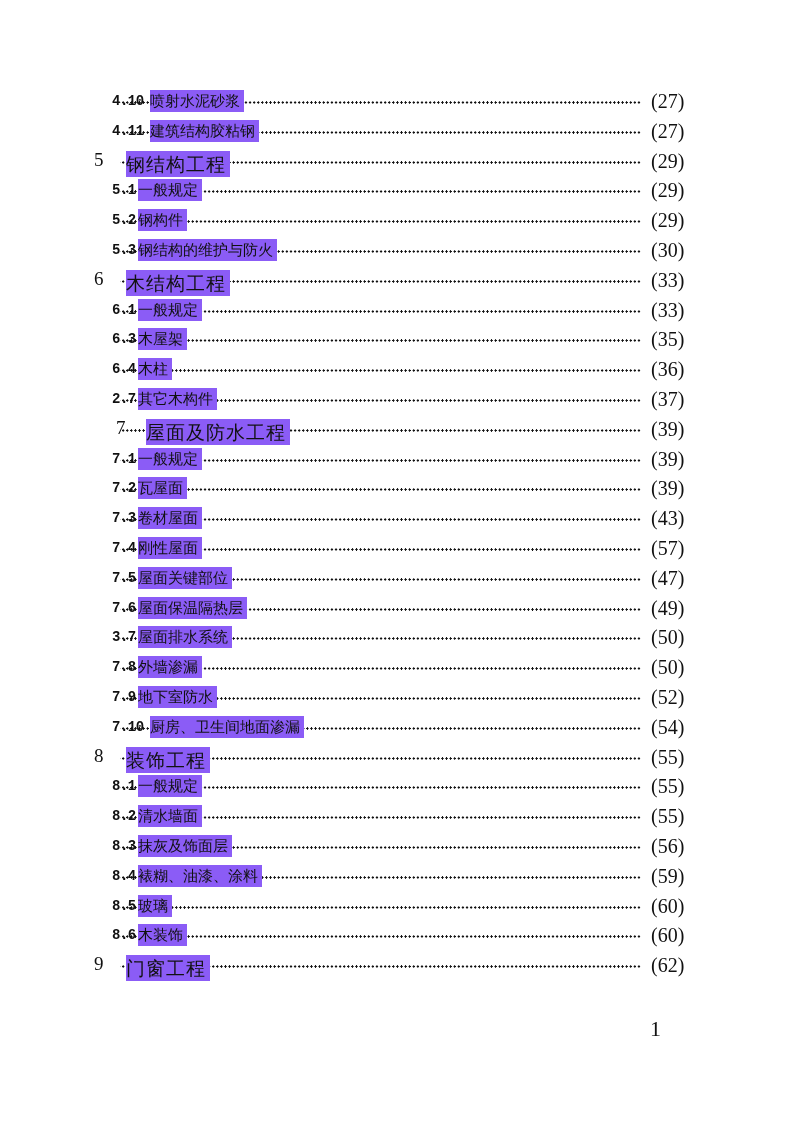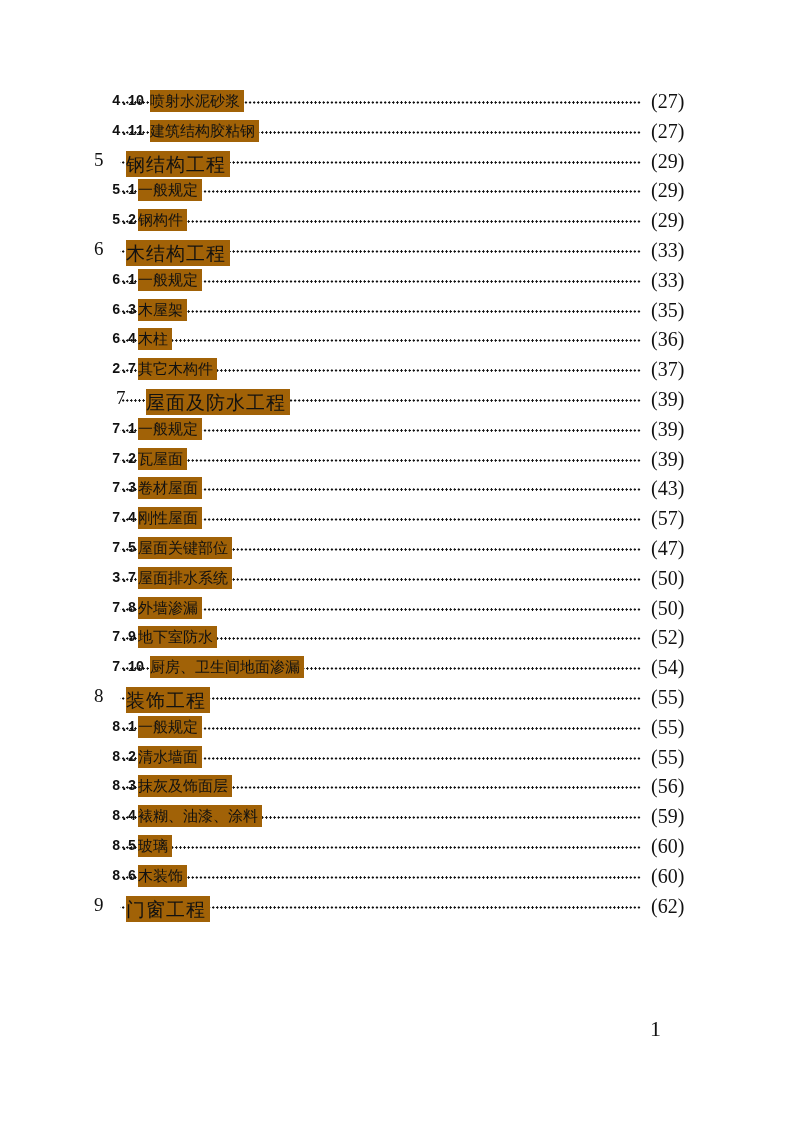--- a/index.html
+++ b/index.html
@@ -35,21 +35,21 @@
       letter-spacing: -0.5px;
       line-height: 20px;
       white-space: nowrap;
     }
     .row .title {
       position: absolute;
       top: 3px;
       font-size: 15px;
       line-height: 22px;
       white-space: nowrap;
-      background: #a16207;
+      background: #8b5cf6;
       padding-right: 4px;
       text-align: center;
     }
     .row.chapter .num {
       font-family: "Liberation Serif", "DejaVu Serif", serif;
       font-weight: normal;
       font-size: 19px;
       top: 1px;
       line-height: 24px;
     }
@@ -123,20 +123,26 @@
     <span class="num">5.1</span>
     <span class="title">一般规定</span>
     <span class="page">(29)</span>
   </div>
   <div class="row sub">
     <span class="leader"></span>
     <span class="num">5.2</span>
     <span class="title">钢构件</span>
     <span class="page">(29)</span>
   </div>
+  <div class="row sub">
+    <span class="leader"></span>
+    <span class="num">5.3</span>
+    <span class="title">钢结构的维护与防火</span>
+    <span class="page">(30)</span>
+  </div>
   <div class="row chapter">
     <span class="leader"></span>
     <span class="num">6</span>
     <span class="title">木结构工程</span>
     <span class="page">(33)</span>
   </div>
   <div class="row sub">
     <span class="leader"></span>
     <span class="num">6.1</span>
     <span class="title">一般规定</span>
@@ -191,20 +197,26 @@
     <span class="page">(57)</span>
   </div>
   <div class="row sub">
     <span class="leader"></span>
     <span class="num">7.5</span>
     <span class="title">屋面关键部位</span>
     <span class="page">(47)</span>
   </div>
   <div class="row sub">
     <span class="leader"></span>
+    <span class="num">7.6</span>
+    <span class="title">屋面保温隔热层</span>
+    <span class="page">(49)</span>
+  </div>
+  <div class="row sub">
+    <span class="leader"></span>
     <span class="num">3.7</span>
     <span class="title">屋面排水系统</span>
     <span class="page">(50)</span>
   </div>
   <div class="row sub">
     <span class="leader"></span>
     <span class="num">7.8</span>
     <span class="title">外墙渗漏</span>
     <span class="page">(50)</span>
   </div>

